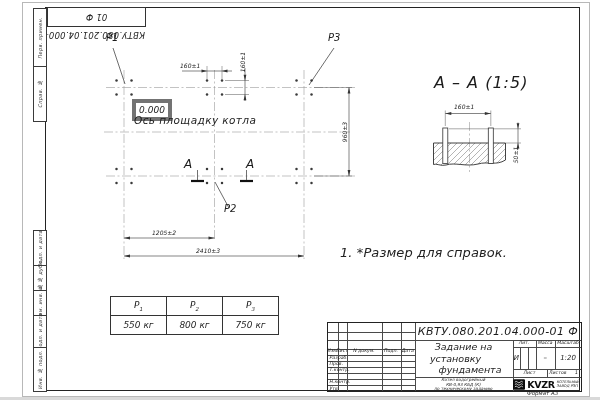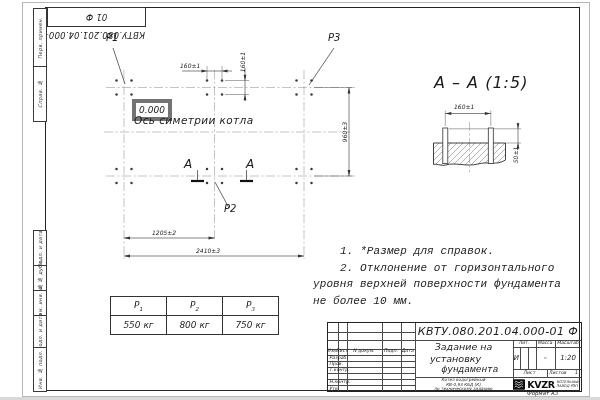--- a/index.html
+++ b/index.html
@@ -20,22 +20,22 @@
                text-align:center;line-height:18px;letter-spacing:.2px;}
   .elev{left:132px;top:99px;width:32px;height:14px;border:4px solid #737373;font-size:9px;}
   .rot{transform:rotate(-90deg);transform-origin:center;}
   
   .ptable{left:110px;top:296px;border-collapse:collapse;}
   .ptable td{border:1px solid #333;width:55px;height:18px;text-align:center;
              font-style:italic;font-size:9px;padding:0;}
   .ptable sub{font-size:5.5px;}
   
   .notes{left:313px;top:243px;width:248px;}
-  .notes p{margin:0;font-size:11px;font-style:italic;line-height:1.5;text-indent:27px;
-           letter-spacing:.1px;color:#222;font-family:Liberation Mono, monospace;}
+  .notes p{margin:0;font-size:13px;font-style:italic;line-height:1.5;text-indent:27px;
+           letter-spacing:.1px;color:#222;}
   
   .tb{left:327px;top:322px;width:253px;height:68px;border:1.2px solid #222;background:transparent;}
   .vl,.hl{position:absolute;background:#4a4a4a;}
   .vl{width:1px;} .hl{height:1px;}
   .tb .lbl{font-size:4.7px;}
   .logo-wrap{position:absolute;left:185px;top:55px;width:67px;height:12px;
              display:flex;align-items:center;justify-content:center;gap:2px;}
   .kvzr{font-style:normal;font-weight:bold;font-size:9.5px;letter-spacing:-.4px;color:#0d0d0d;}
   .logo-cap{font-size:3.6px;font-style:italic;line-height:1.25;color:#222;text-align:left;}
   svg{position:absolute;left:0;top:0;pointer-events:none;}
@@ -177,21 +177,21 @@
   </g>
 </svg>
 
 <div class="lbl" style="left:106px;top:33px;font-size:10px;text-align:right;">P1</div>
 <div class="lbl" style="left:328px;top:33px;font-size:10px;">P3</div>
 <div class="lbl" style="left:224px;top:204px;font-size:10px;">P2</div>
 
 <div class="abs elev ctr lbl">
   <span style="font-style:italic;">0.000</span>
 </div>
-<div class="lbl" style="left:134px;top:115px;font-size:10.5px;letter-spacing:.4px;">Ось симетрии котла</div>
+<div class="lbl" style="left:134px;top:115px;font-size:10.5px;letter-spacing:.4px;">Ось площадку котла</div>
 
 <div class="lbl" style="left:184px;top:158px;font-size:12px;">А</div>
 <div class="lbl" style="left:246px;top:158px;font-size:12px;">А</div>
 
 <div class="lbl" style="left:180px;top:62.5px;font-size:6px;">160±1</div>
 <div class="lbl ctr rot" style="left:231px;top:58px;width:24px;height:8px;font-size:6px;">160±1</div>
 <div class="lbl ctr rot" style="left:332px;top:128px;width:26px;height:8px;font-size:6px;">960±3</div>
 <div class="lbl" style="left:152px;top:229.5px;font-size:6px;">1205±2</div>
 <div class="lbl" style="left:196px;top:247.5px;font-size:6px;">2410±3</div>
 
@@ -209,21 +209,20 @@
   <tr>
     <td>550 кг</td>
     <td>800 кг</td>
     <td>750 кг</td>
   </tr>
 </tbody>
   </table>
 
 <div class="abs notes">
   <p>1. *Размер для справок.</p>
-  <p>2. Отклонение от горизонтального уровня верхней поверхности фундамента не более 10 мм.</p>
 </div>
 
 <div class="abs tb">
 
   <div class="vl" style="left:9.5px;top:0;height:68px;"></div>
   <div class="vl" style="left:18.5px;top:0;height:68px;"></div>
   <div class="vl" style="left:53.5px;top:0;height:68px;"></div>
   <div class="vl" style="left:72.5px;top:0;height:68px;"></div>
   <div class="vl" style="left:87px;top:0;height:68px;"></div>
   <div class="vl" style="left:184.5px;top:16.5px;height:51.5px;"></div>
@@ -255,21 +254,21 @@
   <div class="lbl ctr" style="left:72.5px;top:26px;width:14.5px;height:5.5px;">Дата</div>
 
   <div class="lbl" style="left:1.5px;top:33px;">Разраб.</div>
   <div class="lbl" style="left:1.5px;top:39.1px;">Пров.</div>
   <div class="lbl" style="left:1.5px;top:45.2px;">Т.контр.</div>
   <div class="lbl" style="left:1.5px;top:57.4px;">Н.контр.</div>
   <div class="lbl" style="left:1.5px;top:63.5px;">Утв.</div>
 
   <div class="lbl ctr" style="left:87px;top:18px;width:97px;height:12px;font-size:9.5px;">Задание на</div>
   <div class="lbl ctr" style="left:87px;top:29.5px;width:81px;height:12px;font-size:9.5px;">установку</div>
-  <div class="lbl ctr" style="left:87px;top:41px;width:110px;height:12px;font-size:9.5px;font-family:Liberation Mono, monospace;">фундамента</div>
+  <div class="lbl ctr" style="left:87px;top:41px;width:110px;height:12px;font-size:9.5px;">фундамента</div>
 
   <div class="lbl ctr" style="left:87px;top:55px;width:97px;height:4.5px;font-size:4.2px;">Котел водогрейный</div>
   <div class="lbl ctr" style="left:87px;top:59.5px;width:97px;height:4.5px;font-size:4.2px;">КВ-0,93 КБД (К)</div>
   <div class="lbl ctr" style="left:87px;top:64px;width:97px;height:4.5px;font-size:4.2px;">по техническому заданию</div>
 
   <div class="lbl ctr" style="left:184.5px;top:17.5px;width:23px;height:5.5px;font-size:4.5px;">Лит.</div>
   <div class="lbl ctr" style="left:207.5px;top:17.5px;width:19.5px;height:5.5px;font-size:4.5px;">Масса</div>
   <div class="lbl ctr" style="left:227px;top:17.5px;width:26px;height:5.5px;font-size:4.5px;">Масштаб</div>
   <div class="lbl ctr" style="left:184.5px;top:24px;width:7.7px;height:22px;font-size:7px;">И</div>
   <div class="lbl ctr" style="left:207.5px;top:24px;width:19.5px;height:22px;font-size:7px;">–</div>

